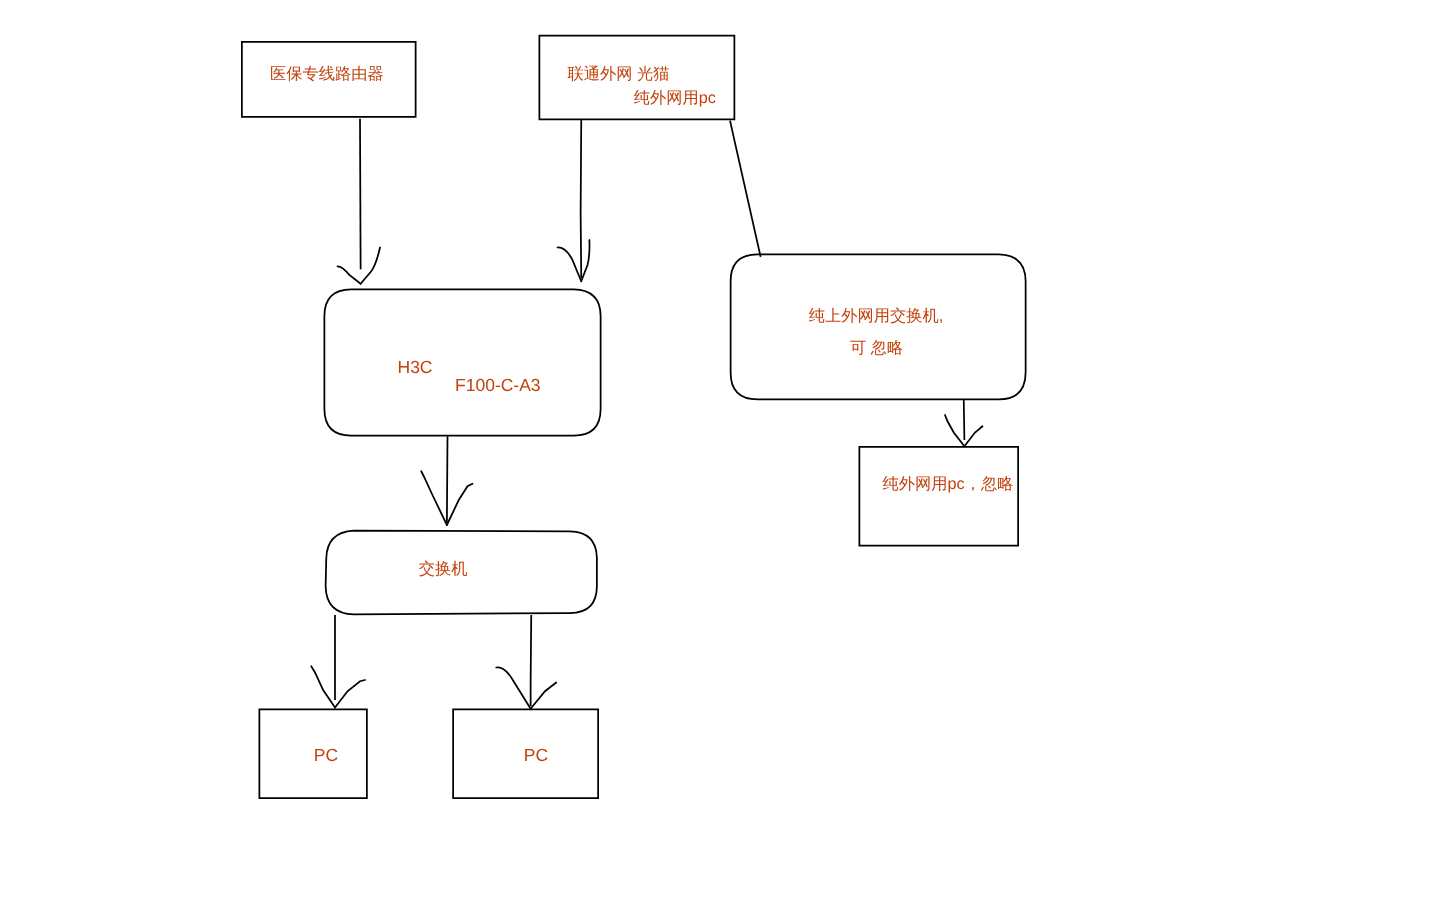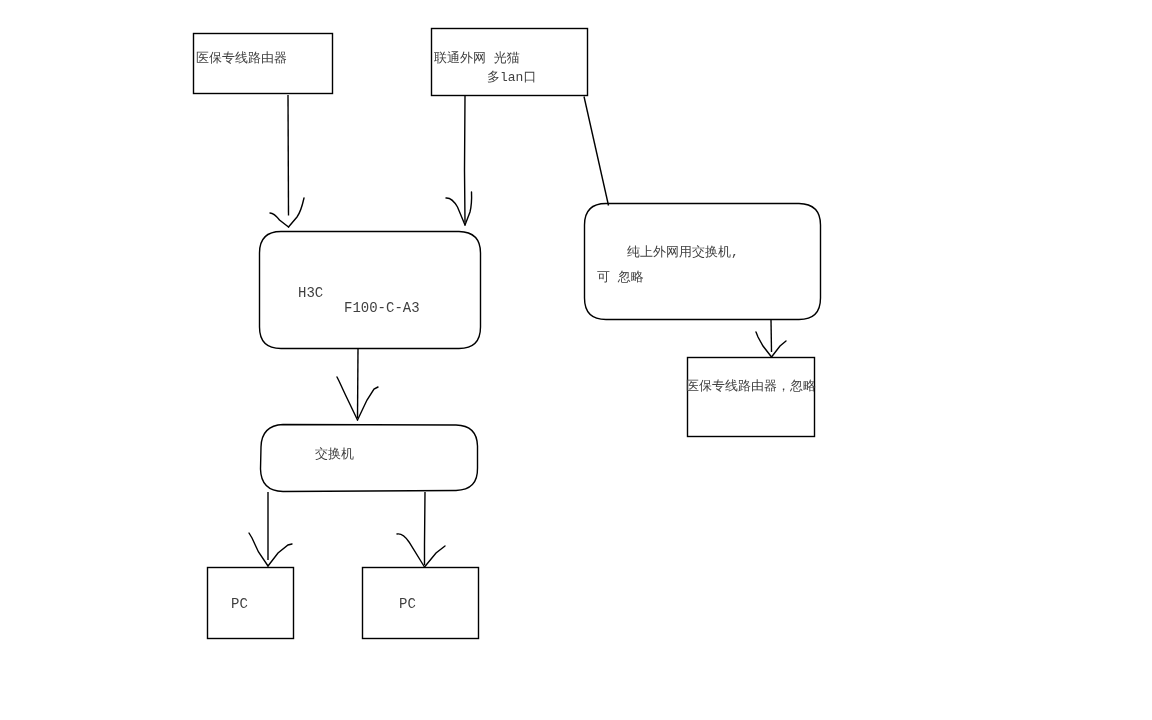--- a/index.html
+++ b/index.html
@@ -21,26 +21,27 @@
   }
   #diagram-svg {
     position: absolute;
     left: 0;
     top: 0;
     width: 1152px;
     height: 720px;
   }
   .node-text {
     position: absolute;
-    font-family: Liberation Mono, monospace;
+    font-family: Liberation Sans, sans-serif;
     font-size: 13px;
     line-height: 25px;
-    color: #404040;
+    color: #c2410c;
     white-space: nowrap;
     pointer-events: none;
+    margin-left: 20px;
   }
   .node-text.latin {
     font-size: 14px;
   }
 </style>
 </head>
 <body>
 
 <div id="canvas">
 
@@ -126,31 +127,31 @@
       <path d="M 756 332 L 758 337 L 763 346 L 771.5 357" fill="none" stroke="#000000" stroke-width="1.4" stroke-linecap="round"></path>
       <path d="M 771.5 357 L 780 346 L 786 341" fill="none" stroke="#000000" stroke-width="1.4" stroke-linecap="round"></path>
     </g>
 
   </svg>
 
   <div class="node-text" style="left:196px; top:46px;">医保专线路由器</div>
 
   <div class="node-text" style="left:434px; top:46px;">联通外网  光猫</div>
 
-  <div class="node-text" style="left:487px; top:65px;">多lan口</div>
+  <div class="node-text" style="left:487px; top:65px;">纯外网用pc</div>
 
   <div class="node-text latin" style="left:298px; top:281px;">H3C</div>
 
   <div class="node-text latin" style="left:344px; top:296px;">F100-C-A3</div>
 
   <div class="node-text" style="left:315px; top:442px;text-align:right;">交换机</div>
 
   <div class="node-text latin" style="left:231px; top:592px;">PC</div>
 
   <div class="node-text latin" style="left:399px; top:592px;">PC</div>
 
   <div class="node-text" style="left:627px; top:240px;">纯上外网用交换机,</div>
 
-  <div class="node-text" style="left:597px; top:265px;text-align:right;">可 忽略</div>
+  <div class="node-text" style="left:660px; top:265px;text-align:right;">可 忽略</div>
 
-  <div class="node-text" style="left:686px; top:374px;">医保专线路由器，忽略</div>
+  <div class="node-text" style="left:686px; top:374px;">纯外网用pc，忽略</div>
 
 </div>
 
 </body></html>

